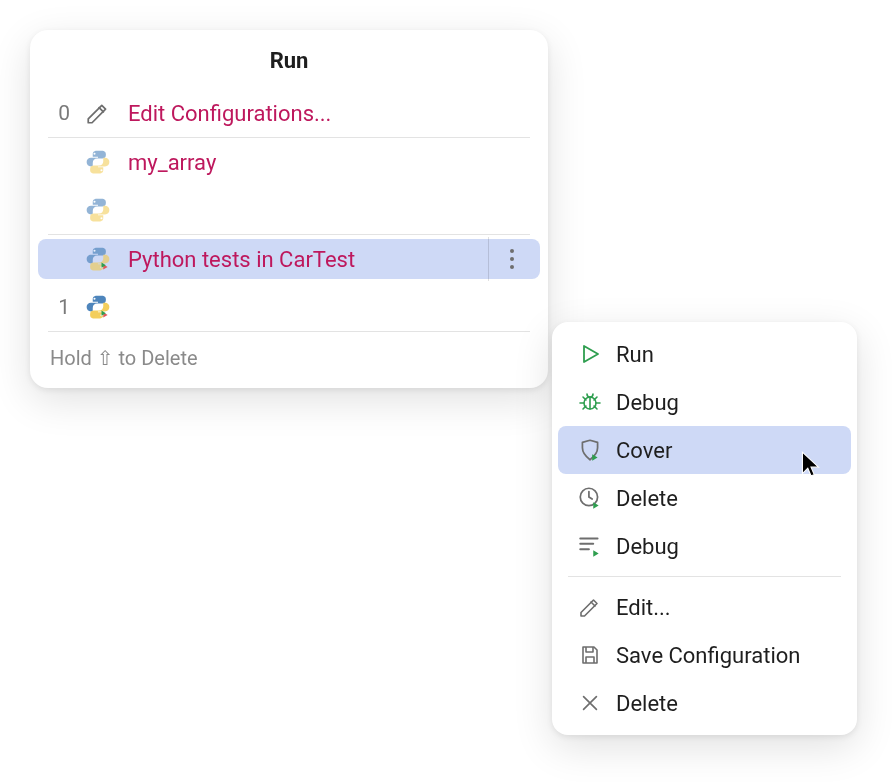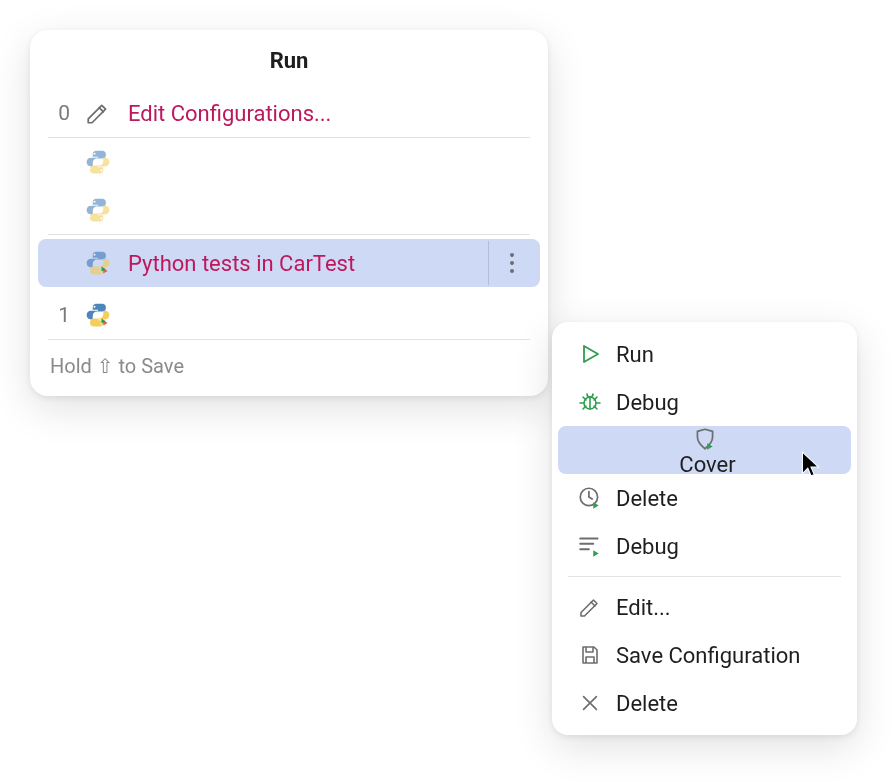--- a/index.html
+++ b/index.html
@@ -63,21 +63,21 @@
   .divider {
     height: 1px;
     background: #e3e3e3;
     margin: 0 18px;
   }
   .run-row.selected {
     background: #ced9f6;
     border-radius: 8px;
     margin: 4px 8px;
     padding: 0 6px 0 6px;
-    height: 48px;
+    height: 40px;
   }
   .run-row.selected .num { width: 32px; }
   .run-row.selected .more-btn {
     width: 46px;
     height: 44px;
     display: flex;
     align-items: center;
     justify-content: center;
     border-left: 1px solid rgba(0,0,0,0.12);
     cursor: pointer;
@@ -118,21 +118,20 @@
     align-items:center;
     justify-content:center;
   }
   .ctx-item .label {
     padding-left: 6px;
     font-size: 22px;
     color:#1e1e1e;
   }
   .ctx-item.hover {
     background: #ced9f6;
-    flex-direction: column;
   }
   .ctx-divider {
     height:1px;
     background:#e3e3e3;
     margin: 6px 10px;
   }
 
   
   .cursor {
     position: absolute;
@@ -169,20 +168,21 @@
   <div class="run-row">
     <div class="num"></div>
     <div class="icon-col">
       <svg width="28" height="28" viewBox="0 0 32 32" opacity="0.55">
         <path fill="#3b78b5" d="M15 3c-4 0-5 2-5 4v3h6v1H8c-3 0-5 2-5 5s2 5 5 5h2v-4c0-3 2-5 5-5h6c2 0 4-1 4-4V7c0-2-1-4-5-4h-5z"></path>
         <circle fill="#fff" cx="12" cy="6.5" r="1.2"></circle>
         <path fill="#f2c94c" d="M17 29c4 0 5-2 5-4v-3h-6v-1h8c3 0 5-2 5-5s-2-5-5-5h-2v4c0 3-2 5-5 5h-6c-2 0-4 1-4 4v1c0 2 1 4 5 4h5z"></path>
         <circle fill="#fff" cx="20" cy="25.5" r="1.2"></circle>
       </svg>
     </div>
+    <div class="label">my_array</div>
   </div>
 
   <div class="run-row">
     <div class="num"></div>
     <div class="icon-col">
       <svg width="28" height="28" viewBox="0 0 32 32" opacity="0.55">
         <path fill="#3b78b5" d="M15 3c-4 0-5 2-5 4v3h6v1H8c-3 0-5 2-5 5s2 5 5 5h2v-4c0-3 2-5 5-5h6c2 0 4-1 4-4V7c0-2-1-4-5-4h-5z"></path>
         <circle fill="#fff" cx="12" cy="6.5" r="1.2"></circle>
         <path fill="#f2c94c" d="M17 29c4 0 5-2 5-4v-3h-6v-1h8c3 0 5-2 5-5s-2-5-5-5h-2v4c0 3-2 5-5 5h-6c-2 0-4 1-4 4v1c0 2 1 4 5 4h5z"></path>
         <circle fill="#fff" cx="20" cy="25.5" r="1.2"></circle>
@@ -227,21 +227,21 @@
           <circle fill="#fff" cx="20" cy="25.5" r="1.2"></circle>
         </g>
         <path fill="#e05a5a" d="M20 20l5 3-5 3z" transform="translate(2,2)"></path>
         <path fill="#2e9e4f" d="M20 20l5 3-5 3z"></path>
       </svg>
     </div>
   </div>
 
   <div class="divider"></div>
 
-  <div class="run-popup-footer">Hold ⇧ to Save</div>
+  <div class="run-popup-footer">Hold ⇧ to Delete</div>
 </div>
 
 <div class="context-menu">
 
   <div class="ctx-item">
     <div class="icon-col">
       <svg width="24" height="24" viewBox="0 0 24 24" fill="none" stroke="#2e9e4f" stroke-width="1.8" stroke-linejoin="round" stroke-linecap="round">
         <path d="M6 4l14 8-14 8V4z"></path>
       </svg>
     </div>

